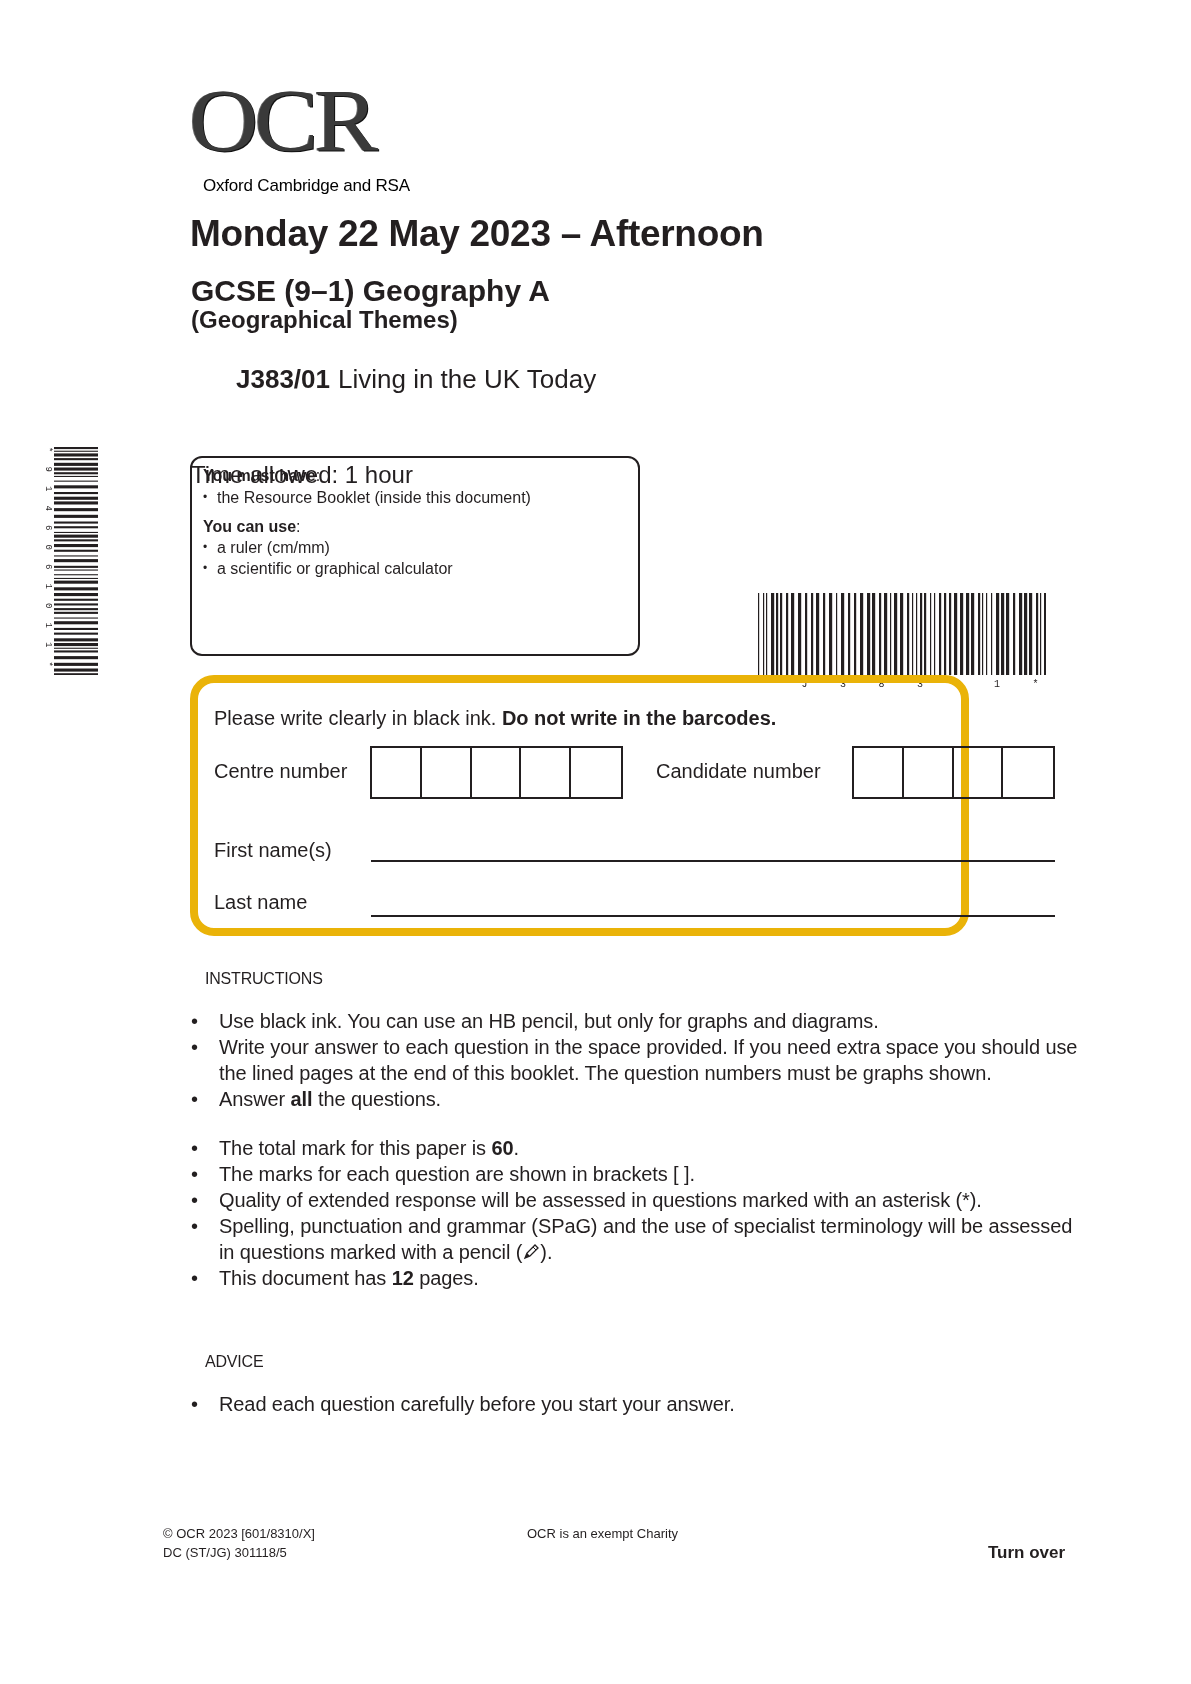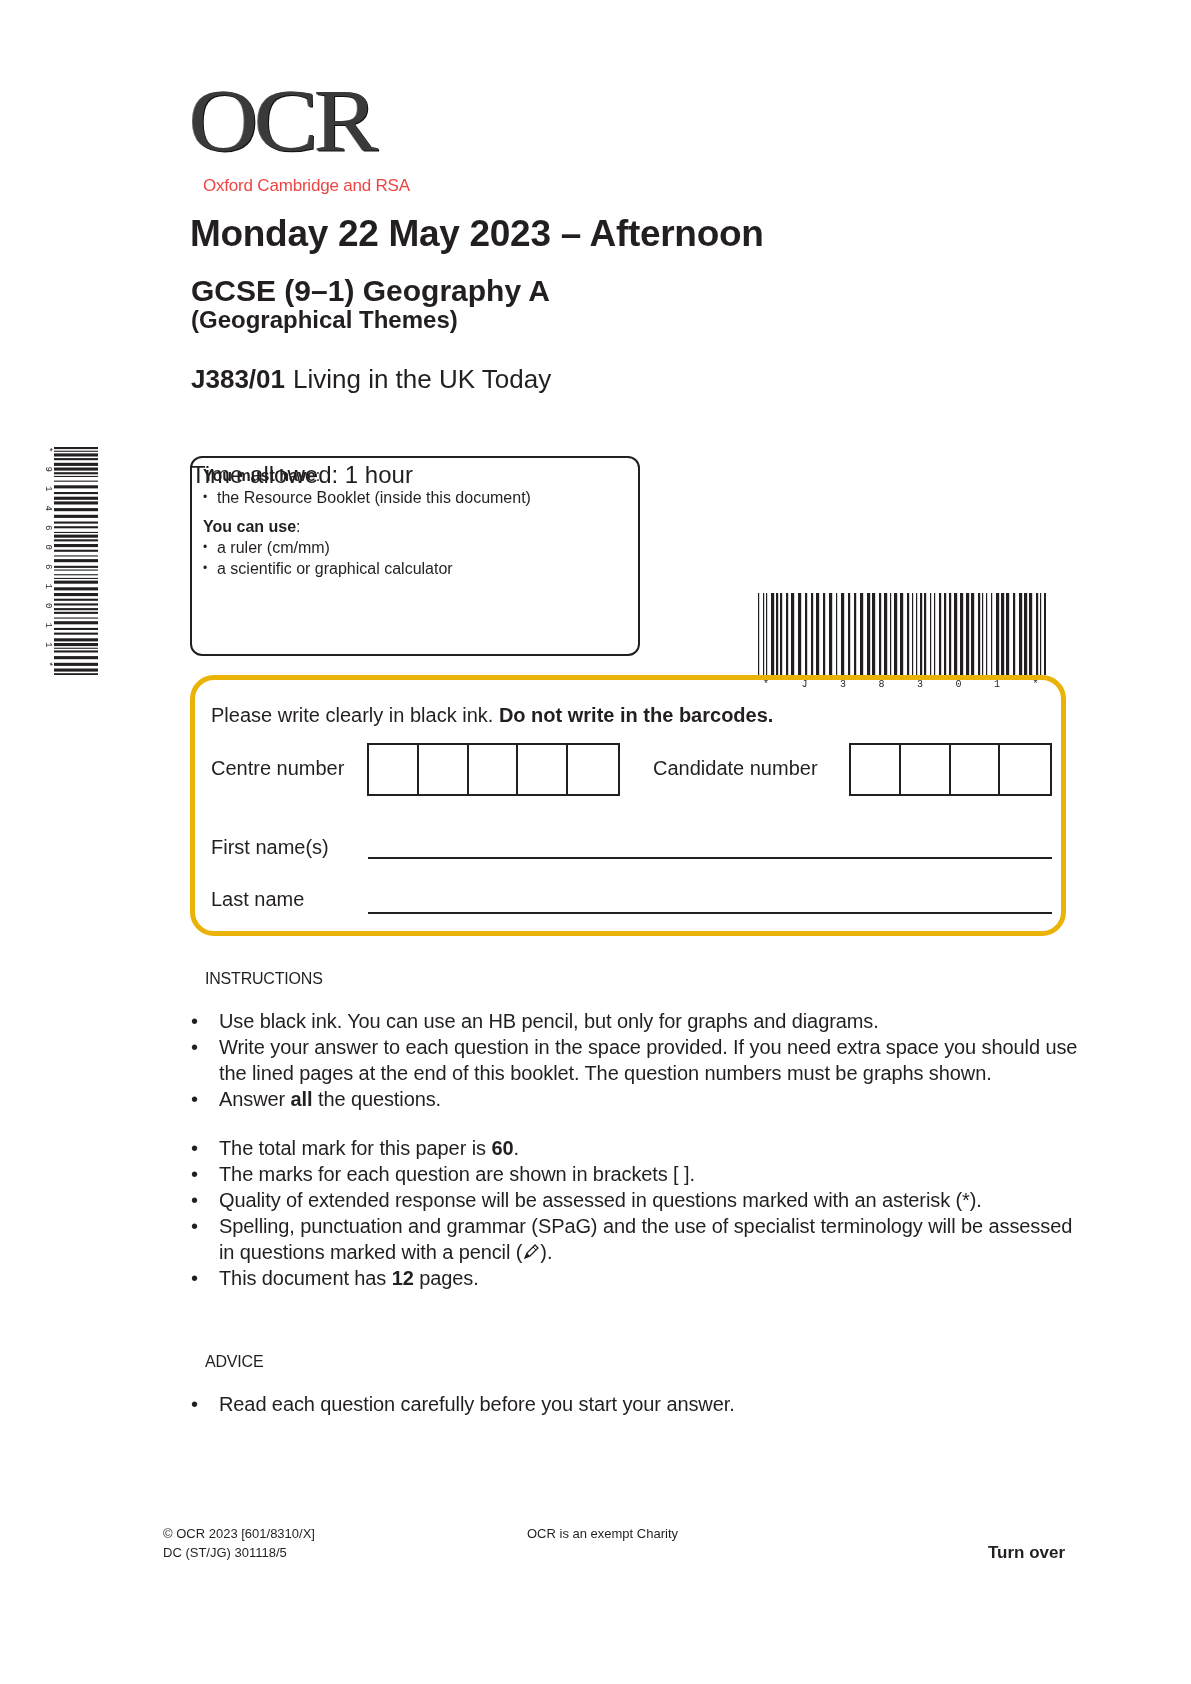--- a/index.html
+++ b/index.html
@@ -2,42 +2,42 @@
 <html><head>
 <meta charset="utf-8">
 <style>
   html, body { margin: 0; padding: 0; background: #ffffff; }
   body { width: 1191px; height: 1684px; position: relative; overflow: hidden;
          font-family: "Liberation Sans", sans-serif; color: #231f20; }
   .abs { position: absolute; }
   #logo-word { left: 189px; top: 76px; font-family: "Liberation Serif", serif; font-size: 96px;
                letter-spacing: -4px; color: #3a3a3a; line-height: 1;
                text-shadow: 1px 1px 0 #111, -1px 0 0 #666; transform: scaleY(0.92); transform-origin: top left; }
-  #logo-sub { left: 203px; top: 176px; font-size: 17px; color: #ef4444; letter-spacing: -0.2px; }
+  #logo-sub { left: 203px; top: 176px; font-size: 17px; color: #000000; letter-spacing: -0.2px; }
 
   #exam-date { left: 190px; top: 213px; font-size: 37px; font-weight: bold; letter-spacing: -0.3px; white-space: nowrap; }
   #qual-line1 { left: 191px; top: 274px; font-size: 30px; font-weight: bold; white-space: nowrap; }
   #qual-line2 { left: 191px; top: 306px; font-size: 24px; font-weight: bold; white-space: nowrap; }
   #unit-line { left: 191px; top: 364px; font-size: 26px; white-space: nowrap; }
-  #unit-line .code { font-weight: bold; margin-right: 8px; }
+  #unit-line .code { font-weight: bold; margin-right: 8px; margin-left: 45px; }
   #time-allowed { left: 191px; top: 413px; font-size: 24px; font-weight: normal; white-space: nowrap; margin-top: 48px; }
 
   
   #req-box { left: 190px; top: 456px; width: 450px; height: 200px; border: 2px solid #231f20; border-radius: 12px; box-sizing: border-box; }
   .req-text { position: absolute; left: 11px; font-size: 16px; white-space: nowrap; }
   .req-text b { font-weight: bold; }
   .req-bullet { position: absolute; left: 11px; font-size: 16px; white-space: nowrap; }
   .req-bullet .dot { display: inline-block; width: 14px; font-size: 12px; vertical-align: 2px; }
 
   
   #barcode-h { left: 758px; top: 593px; width: 288px; height: 95px; }
   #barcode-v { left: 46px; top: 447px; width: 52px; height: 228px; }
 
   
-  #cand-box { left: 190px; top: 675px; width: 876px; height: 261px; border: 5px solid #eab308; border-radius: 24px; box-sizing: border-box; }
+  #cand-box { left: 190px; top: 675px; width: 779px; height: 261px; border: 8px solid #eab308; border-radius: 24px; box-sizing: border-box; }
   #cand-instr { left: 16px; top: 24px; font-size: 20px; white-space: nowrap; }
   #cand-instr b { font-weight: bold; }
   .field-label { position: absolute; font-size: 20px; white-space: nowrap; }
   .cells { position: absolute; display: flex; border: 2px solid #231f20; box-sizing: border-box; height: 53px; }
   .cell { width: 53px; height: 100%; border-right: 2px solid #231f20; box-sizing: border-box; }
   .cell:last-child { border-right: none; }
   .write-line { position: absolute; height: 0; border-top: 2px solid #231f20; }
 
   
   .section { position: absolute; left: 189px; width: 900px; }

